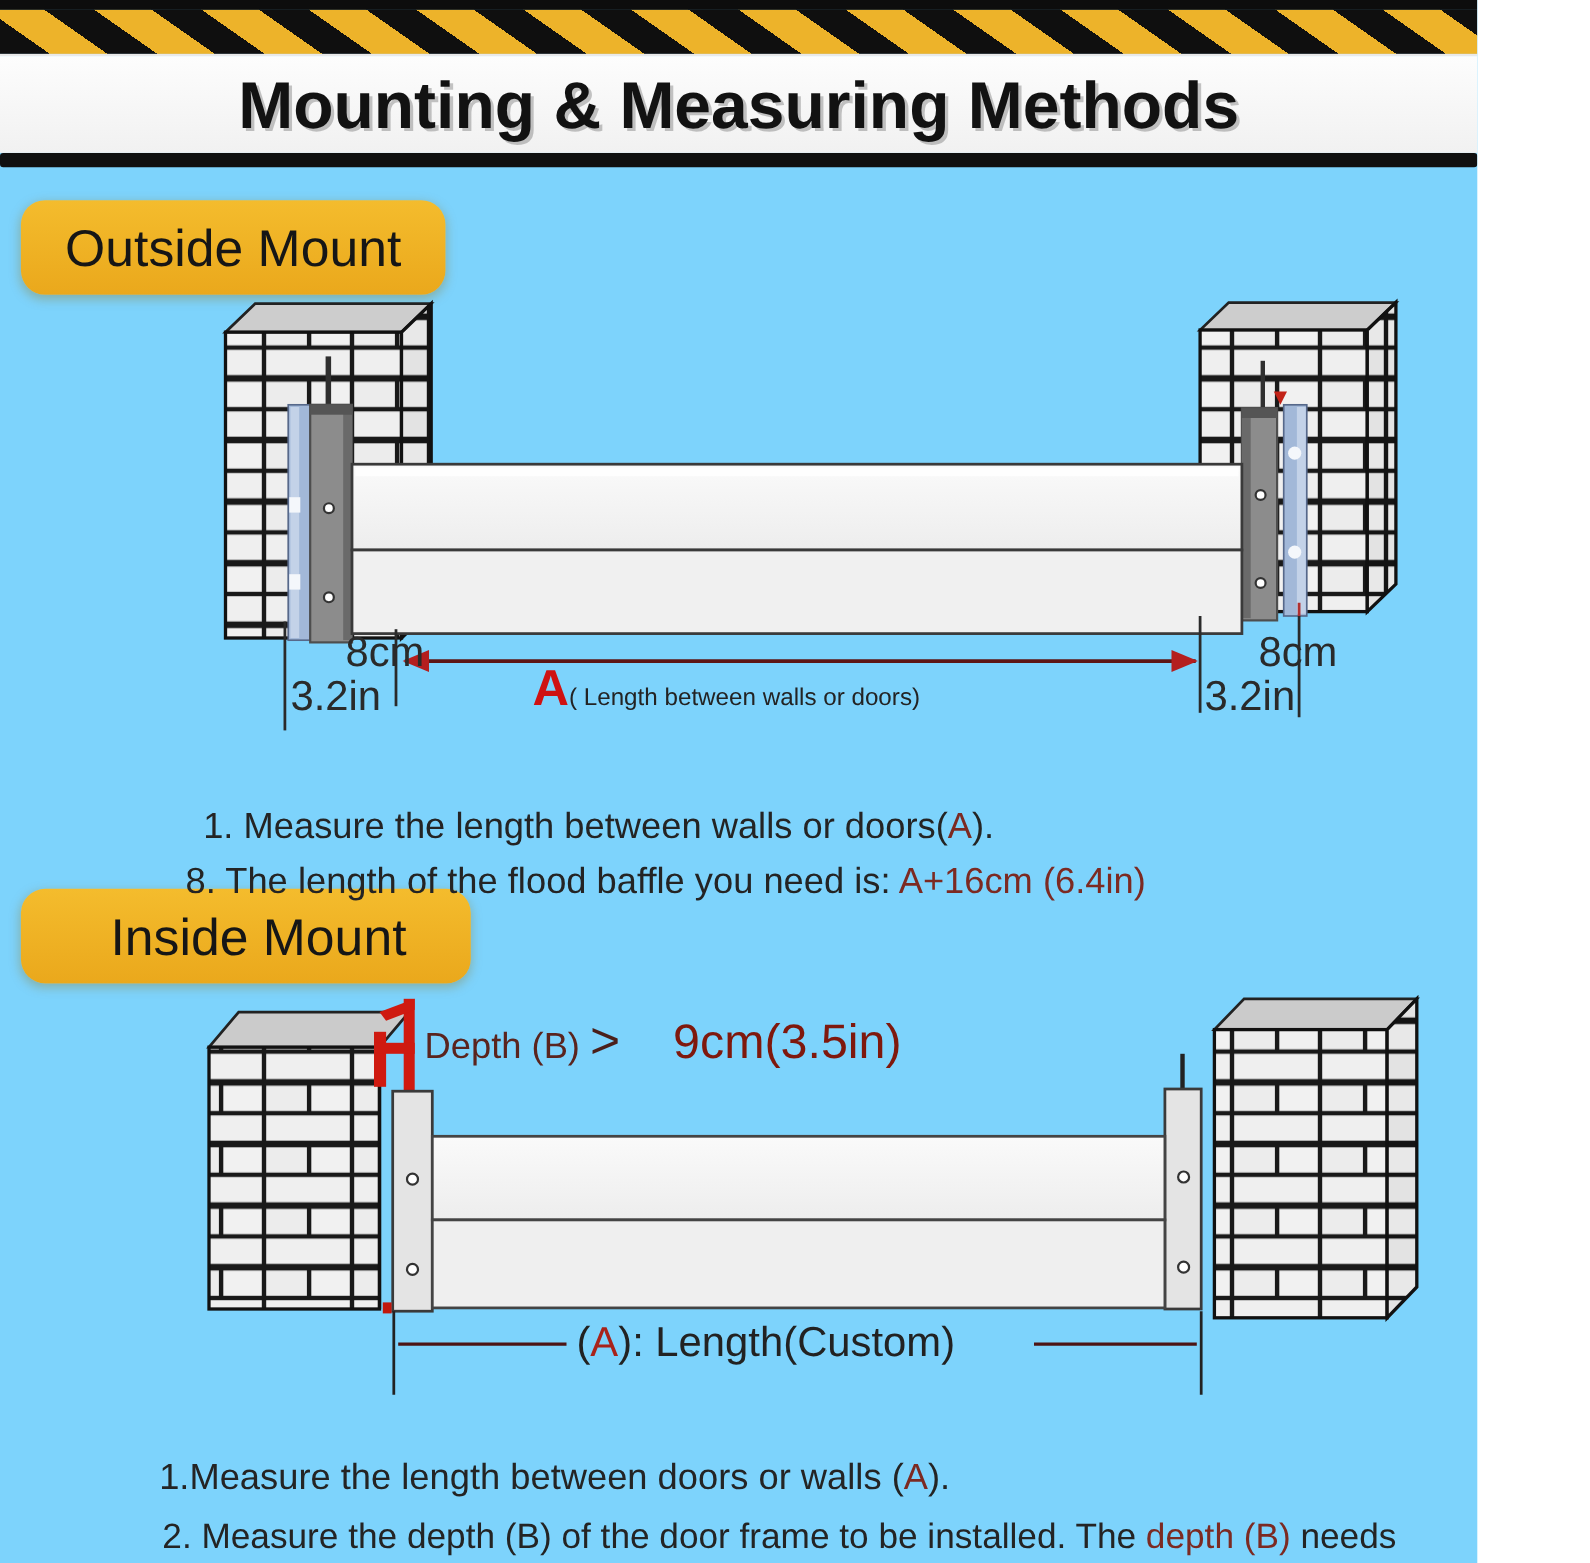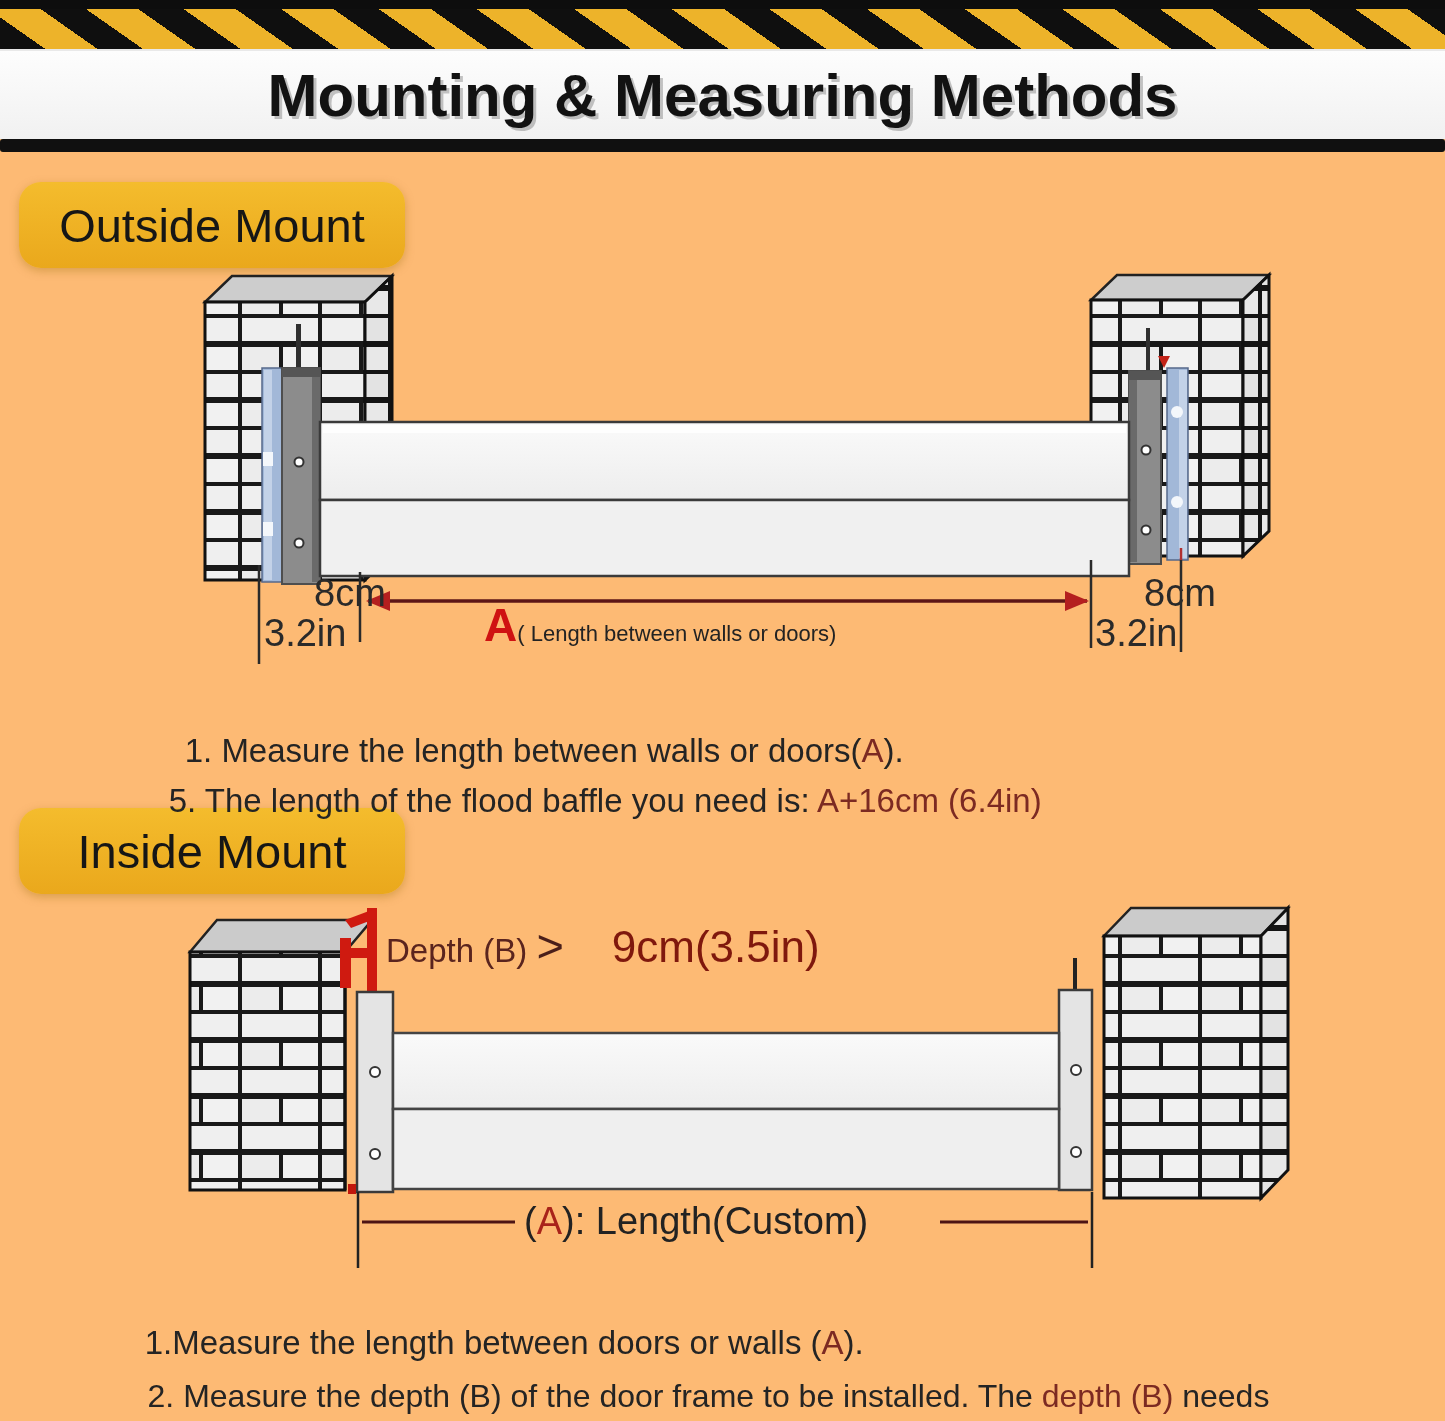--- a/index.html
+++ b/index.html
@@ -1,19 +1,19 @@
 <!DOCTYPE html>
 <html><head>
 <meta charset="utf-8">
 <style>
   html,body{margin:0;padding:0;background:#ffffff;}
   .page{
     position:relative;
-    width:1445px;height:1421px;
-    background:#fdba74;
+    width:1343px;height:1421px;
+    background:#7dd3fc;
     font-family:"Liberation Sans", sans-serif;
     overflow:hidden;
   }
   
   .top-black{position:absolute;left:0;top:0;width:100%;height:9px;background:#0d0d0d;}
   .hazard{
     position:absolute;left:0;top:9px;width:100%;height:40px;
     background:repeating-linear-gradient(35deg,#0f0f0f 0 26px,#edb32a 26px 56px);
     border-bottom:2px solid #e9e9e9;
   }
@@ -30,21 +30,21 @@
   
   .pill{
     position:absolute;left:19px;width:386px;height:86px;
     background:linear-gradient(180deg,#f4bc2d,#eaa81c);
     border-radius:22px;
     box-shadow:0 3px 10px rgba(150,105,0,.35);
     display:flex;align-items:center;justify-content:center;
     font-size:47px;color:#161616;
   }
   .pill-outside{top:182px;}
-  .pill-inside{top:808px;}
+  .pill-inside{top:808px;padding-left:23px;}
   
   .diagram{position:absolute;left:0;}
   
   .lbl{position:absolute;color:#222;white-space:nowrap;}
   .dim-cm{font-size:38px;color:#2a2a2a;margin-left:46px;}
   .dim-in{font-size:38px;color:#2a2a2a;}
   .span-row{position:absolute;display:flex;align-items:baseline;white-space:pre;}
   .span-a{font-size:46px;font-weight:700;color:#cf1212;}
   .span-text{font-size:22px;color:#232323;}
   .step{position:absolute;font-size:33px;color:#242424;white-space:pre;}
@@ -160,21 +160,21 @@
   <div class="lbl dim-in" style="left:1095px;top:612px;">3.2in</div>
   <div class="span-row" style="left:484px;top:598px;">
     <span class="span-a">A</span>
     <span class="span-text">( Length between walls or doors)</span>
   </div>
 
   <div class="step" style="left:148px;top:694px;">
     <span>1. Measure the length between walls or doors(</span><span class="maroon">A</span><span>).</span>
   </div>
   <div class="step" style="left:132px;top:744px;">
-    <span>5. The length of the flood baffle you need is: </span><span class="maroon">A+16cm (6.4in)</span>
+    <span>8. The length of the flood baffle you need is: </span><span class="maroon">A+16cm (6.4in)</span>
   </div>
 
   <svg class="diagram" style="top:900px;" width="1445" height="378" viewBox="0 0 1445 378">
 
     <g>
       <polygon points="190,52 345,52 372,20 217,20" fill="#cbcbcb" stroke="#222" stroke-width="2.5"></polygon>
       <rect x="190" y="52" width="155" height="238" fill="url(#brickF)" stroke="#111" stroke-width="3"></rect>
       <line x1="345" y1="52" x2="345" y2="290" stroke="#111" stroke-width="3"></line>
     </g>
 

